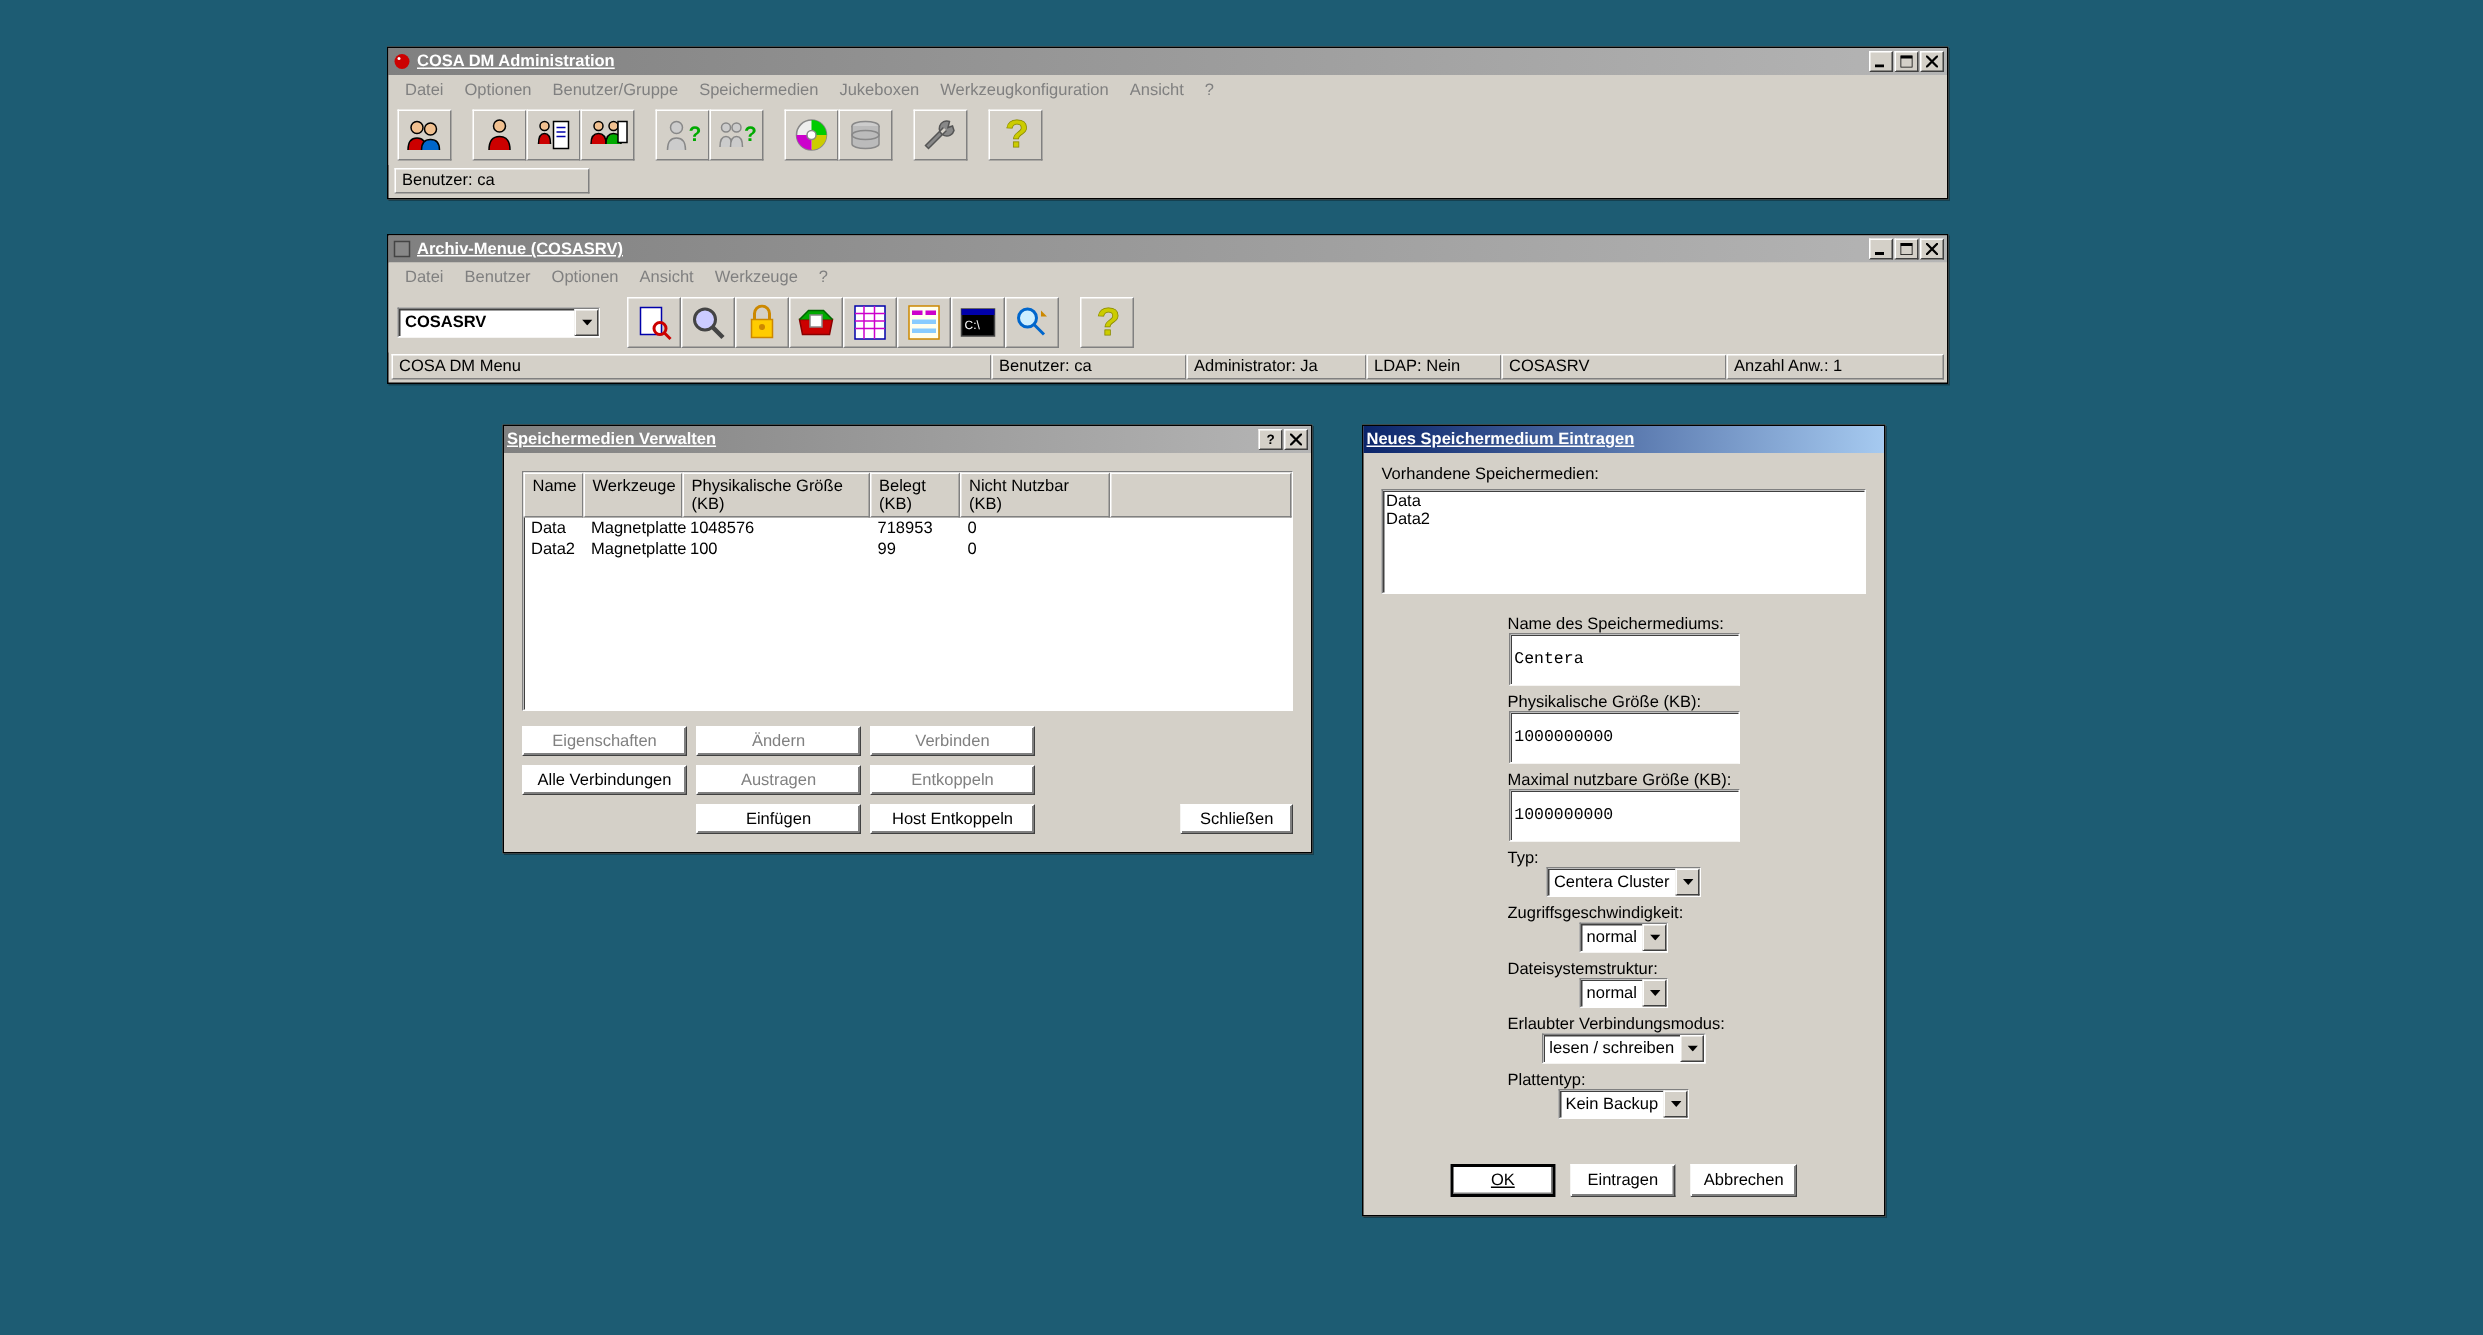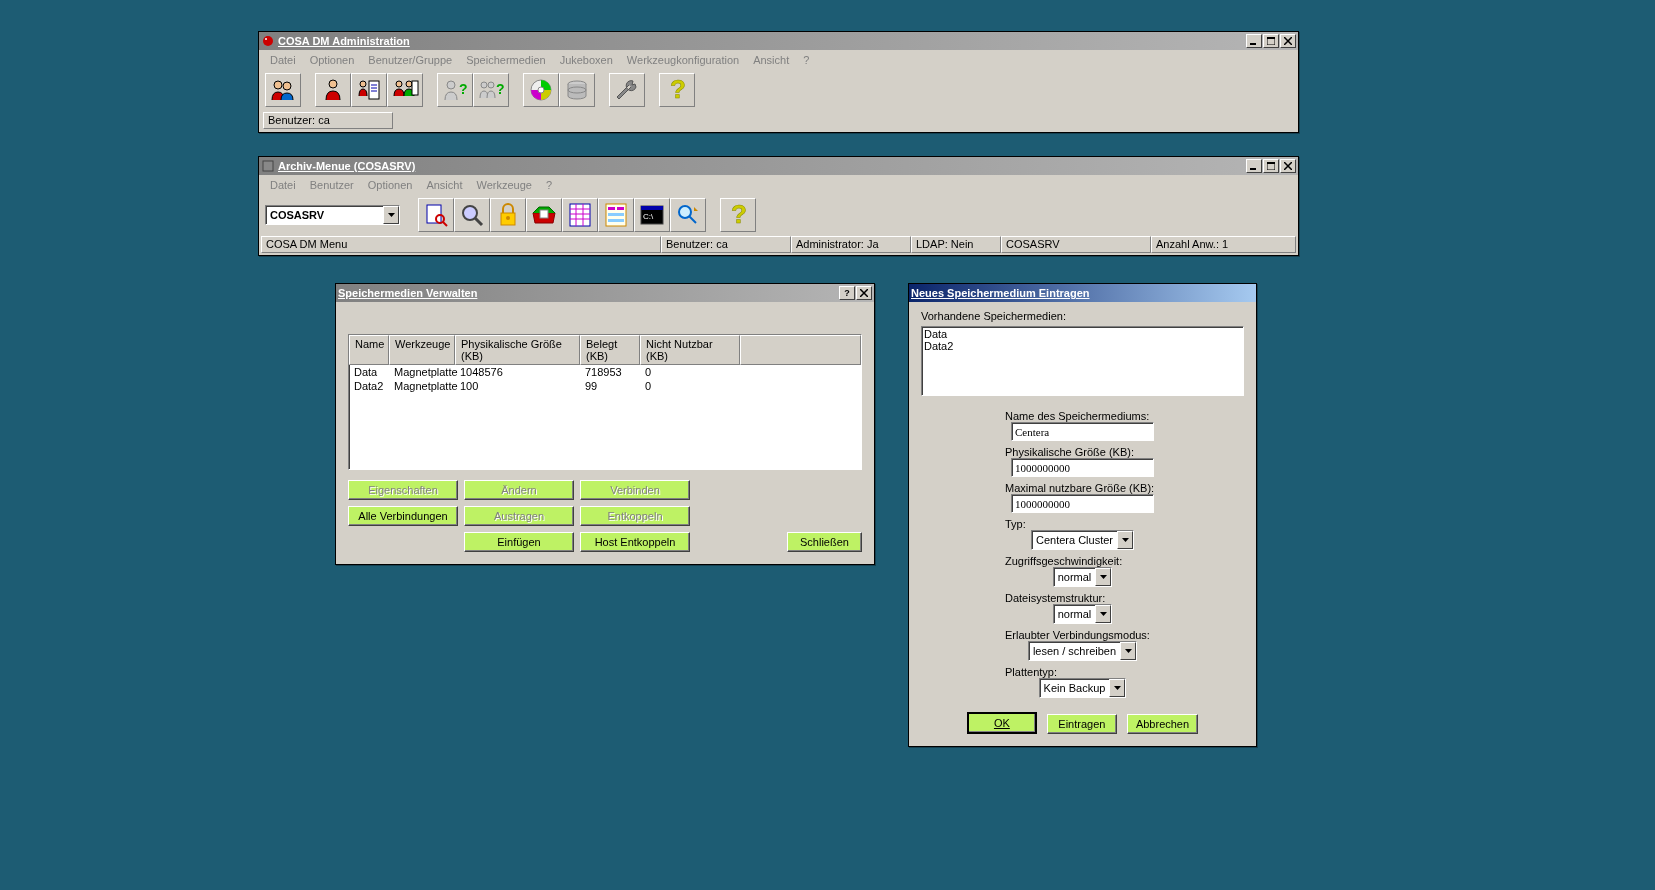--- a/index.html
+++ b/index.html
@@ -71,21 +71,21 @@
 .statuscell {
   border: 1px solid #808080;
   border-top-color: #fff;
   border-left-color: #fff;
   padding: 1px 4px;
   background: #d4d0c8;
   height: 17px;
   overflow: hidden;
 }
 .btn {
-  background: #bef264;
+  background: #ffffff;
   border: 1px solid #fff;
   border-right-color: #404040;
   border-bottom-color: #404040;
   box-shadow: inset -1px -1px 0 #808080;
   padding: 3px 8px;
   font-size: 11px;
   min-width: 90px;
   text-align: center;
   cursor: pointer;
 }
@@ -112,24 +112,24 @@
   border-right-color: #404040;
   border-bottom-color: #404040;
   display: flex; align-items: center; justify-content: center;
 }
 .input {
   background: #fff;
   border: 1px solid #808080;
   border-right-color: #fff;
   border-bottom-color: #fff;
   box-shadow: inset 1px 1px 0 #404040;
-  height: 19px;
+  height: 35px;
   padding: 0 3px;
   font-size: 11px;
-  font-family: Liberation Serif, serif;
+  font-family: Liberation Mono, monospace;
   width: 100%;
 }
 .listbox {
   background: #fff;
   border: 1px solid #808080;
   border-right-color: #fff;
   border-bottom-color: #fff;
   box-shadow: inset 1px 1px 0 #404040;
   padding: 1px 2px;
   font-size: 11px;
@@ -413,21 +413,21 @@
     <div class="controls">
       <div class="ctrl" style="font-weight:bold;">?</div>
       <div class="ctrl">
           <svg width="8" height="8">
             <path d="M0 0L8 8M8 0L0 8" stroke="#000" stroke-width="1.5"></path>
           </svg>
         </div>
     </div>
   </div>
   <div style="padding:12px;">
-    <div class="listview" style="height:136px;margin-top:20px;">
+    <div class="listview" style="height:160px;">
       <div class="header">
         <div class="hcell" style="width:40px;">Name</div>
         <div class="hcell" style="width:66px;">Werkzeuge</div>
         <div class="hcell" style="width:125px;">Physikalische Größe (KB)</div>
         <div class="hcell" style="width:60px;">Belegt (KB)</div>
         <div class="hcell" style="width:100px;">Nicht Nutzbar (KB)</div>
         <div class="hcell" style="flex:1;"></div>
       </div>
       <div class="row">
         <div class="cell" style="width:40px;">Data</div>
@@ -543,19 +543,19 @@
           <span class="val">Kein Backup</span>
           <span class="arrow">
               <svg width="7" height="4">
                 <path d="M0 0 L7 0 L3.5 4 Z" fill="#000"></path>
               </svg>
             </span>
         </div>
       </div>
     </div>
 
-    <div style="display:flex; justify-content:center; gap:10px; margin-top:14px;align-items:flex-end;">
+    <div style="display:flex; justify-content:center; gap:10px; margin-top:30px;">
       <button class="btn" style="min-width:70px; border:2px solid #000;"><span style="text-decoration:underline;">OK</span></button>
       <button class="btn" style="min-width:70px;"><span>Eintragen</span></button>
       <button class="btn" style="min-width:70px;"><span>Abbrechen</span></button>
     </div>
   </div>
 </div>
 
 </body></html>

